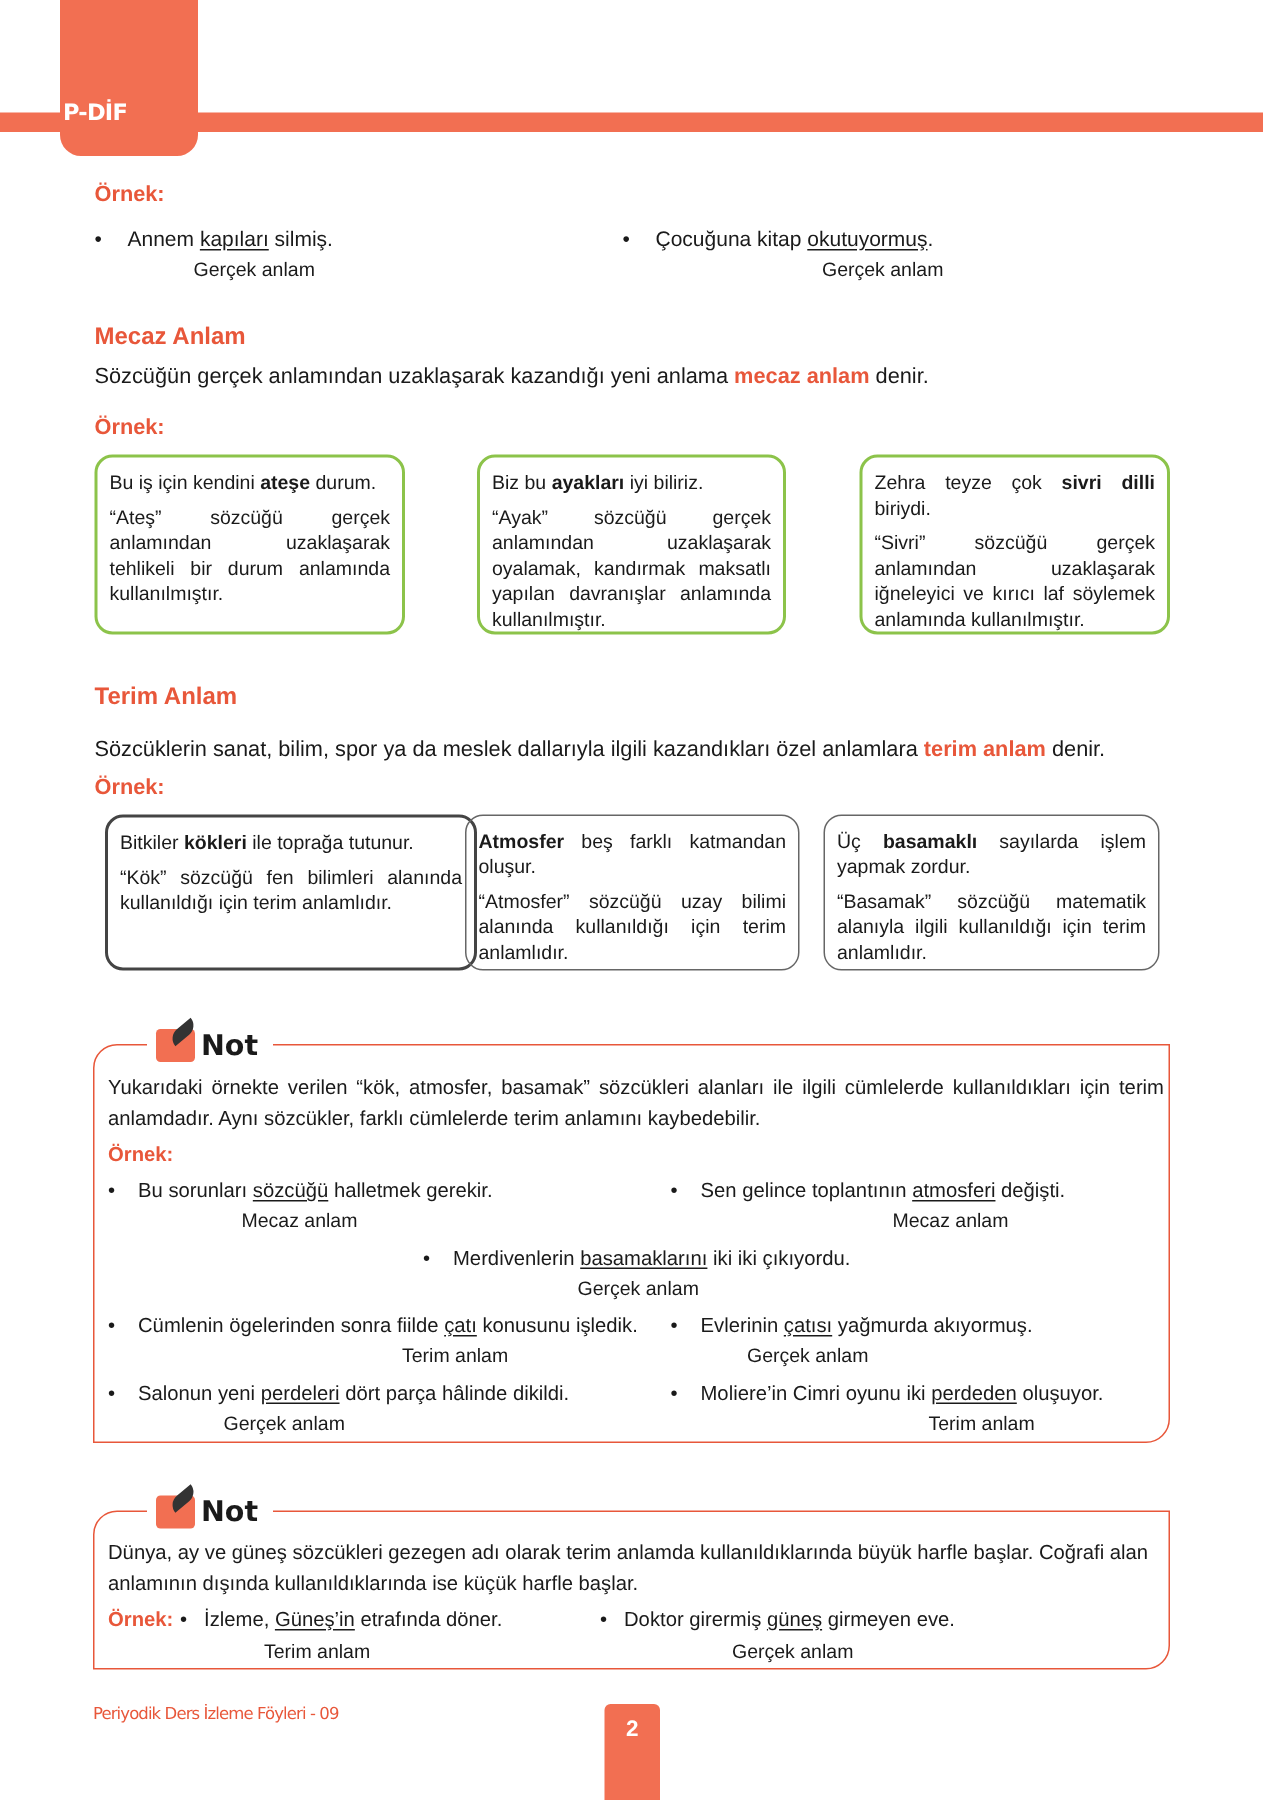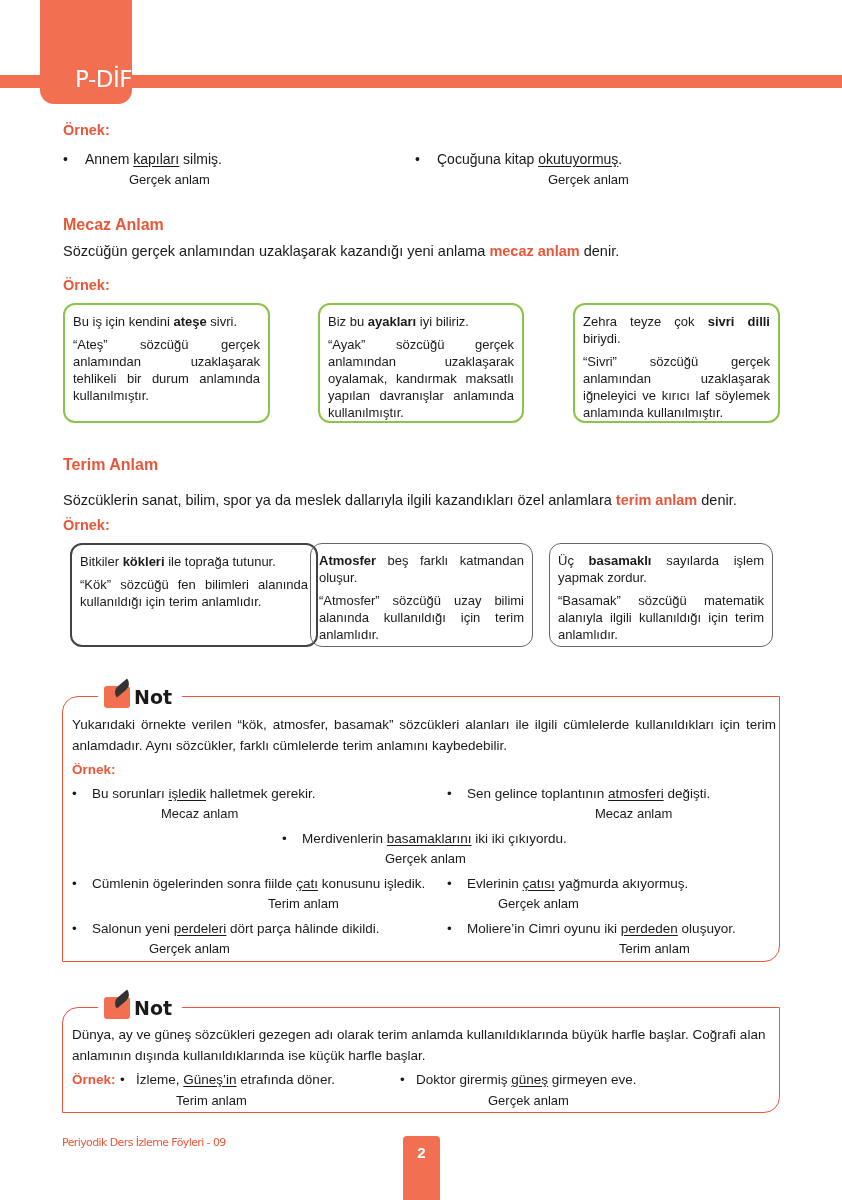--- a/index.html
+++ b/index.html
@@ -1,22 +1,22 @@
 <!DOCTYPE html>
 <html><head>
 <meta charset="utf-8">
 <style>
   * { box-sizing: border-box; margin: 0; padding: 0; }
   body { width: 842px; height: 1200px; background: #ffffff; position: relative; overflow: hidden;
          font-family: "Liberation Sans", sans-serif; color: #1a1a1a; }
   .abs { position: absolute; }
   .orange { color: #e8573a; }
   .topbar { left: 0; top: 75px; width: 842px; height: 13px; background: #f26f52; }
-  .logo-text { left: 40px; top: 66px; width: 92px; text-align: right; font-family: "DejaVu Sans", sans-serif;
-               font-weight: normal; font-size: 23px; color: #fff; letter-spacing: -0.5px; padding-left: 2px; }
+  .logo-text { left: 40px; top: 66px; width: 92px; text-align: left; font-family: "DejaVu Sans", sans-serif;
+               font-weight: bold; font-size: 15px; color: #fff; letter-spacing: -0.5px; padding-left: 2px; }
   .logo-bg { left: 40px; top: 0; width: 92px; height: 104px; background: #f26f52; border-radius: 0 0 14px 14px; }
   .label { font-size: 14.5px; font-weight: bold; color: #e8573a; }
   .heading { font-size: 16px; font-weight: bold; color: #e8573a; }
   .para { font-size: 14.5px; }
   .bullet-line { font-size: 14px; }
   .bullet-line .dot { display: inline-block; width: 22px; }
   .sub { font-size: 13px; }
   u { text-decoration: underline; text-underline-offset: 2px; }
   .box { border-radius: 12px; padding: 8px 8px; font-size: 13px; line-height: 17px; text-align: justify; }
   .box p { margin-bottom: 6px; }
@@ -48,21 +48,21 @@
 </div>
 <div class="abs sub" style="left:548px;top:172px;">Gerçek anlam</div>
 
 <div class="abs heading" style="left:63px;top:216px;">Mecaz Anlam</div>
 <div class="abs para" style="left:63px;top:243px;">
   <span>Sözcüğün gerçek anlamından uzaklaşarak kazandığı yeni anlama </span><b class="orange">mecaz anlam</b><span> denir.</span>
 </div>
 <div class="abs label" style="left:63px;top:277px;">Örnek:</div>
 
 <div class="abs box green" style="left:63px;top:303px;width:207px;height:120px;">
-  <p><span>Bu iş için kendini </span><b>ateşe</b><span> sivri.</span></p>
+  <p><span>Bu iş için kendini </span><b>ateşe</b><span> durum.</span></p>
   <p>“Ateş” sözcüğü gerçek anlamından uzaklaşarak tehlikeli bir durum anlamında kullanılmıştır.</p>
 </div>
 <div class="abs box green" style="left:318px;top:303px;width:206px;height:120px;">
   <p><span>Biz bu </span><b>ayakları</b><span> iyi biliriz.</span></p>
   <p>“Ayak” sözcüğü gerçek anlamından uzaklaşarak oyalamak, kandırmak maksatlı yapılan davranışlar anlamında kullanılmıştır.</p>
 </div>
 <div class="abs box green" style="left:573px;top:303px;width:207px;height:120px;">
   <p><span>Zehra teyze çok </span><b>sivri dilli</b><span> biriydi.</span></p>
   <p>“Sivri” sözcüğü gerçek anlamından uzaklaşarak iğneleyici ve kırıcı laf söylemek anlamında kullanılmıştır.</p>
 </div>
@@ -90,21 +90,21 @@
 <div class="abs" style="left:98px;top:680px;display:flex;align-items:flex-end;background:#fff;padding:0 4px;">
   <div style="position:relative;width:30px;height:28px;">
     <div class="abs note-icon" style="left:2px;top:6px;"></div>
     <div class="abs quill" style="left:10px;top:4px;"></div>
   </div>
   <span class="note-title">Not</span>
 </div>
 <div class="abs para" style="left:72px;top:714px;width:704px;font-size:13.5px;line-height:21px;text-align:justify;">Yukarıdaki örnekte verilen “kök, atmosfer, basamak” sözcükleri alanları ile ilgili cümlelerde kullanıldıkları için terim anlamdadır. Aynı sözcükler, farklı cümlelerde terim anlamını kaybedebilir.</div>
 <div class="abs label" style="left:72px;top:762px;font-size:13.5px;">Örnek:</div>
 
-<div class="abs bullet-line" style="left:72px;top:786px;font-size:13.5px;"><span class="dot" style="width:20px;">•</span><span>Bu sorunları </span><u>işledik</u><span> halletmek gerekir.</span></div>
+<div class="abs bullet-line" style="left:72px;top:786px;font-size:13.5px;"><span class="dot" style="width:20px;">•</span><span>Bu sorunları </span><u>sözcüğü</u><span> halletmek gerekir.</span></div>
 <div class="abs sub" style="left:161px;top:806px;">Mecaz anlam</div>
 <div class="abs bullet-line" style="left:447px;top:786px;font-size:13.5px;"><span class="dot" style="width:20px;">•</span><span>Sen gelince toplantının </span><u>atmosferi</u><span> değişti.</span></div>
 <div class="abs sub" style="left:595px;top:806px;">Mecaz anlam</div>
 
 <div class="abs bullet-line" style="left:282px;top:831px;font-size:13.5px;"><span class="dot" style="width:20px;">•</span><span>Merdivenlerin </span><u>basamaklarını</u><span> iki iki çıkıyordu.</span></div>
 <div class="abs sub" style="left:385px;top:851px;">Gerçek anlam</div>
 
 <div class="abs bullet-line" style="left:72px;top:876px;font-size:13.5px;"><span class="dot" style="width:20px;">•</span><span>Cümlenin ögelerinden sonra fiilde </span><u>çatı</u><span> konusunu işledik.</span></div>
 <div class="abs sub" style="left:268px;top:896px;">Terim anlam</div>
 <div class="abs bullet-line" style="left:447px;top:876px;font-size:13.5px;"><span class="dot" style="width:20px;">•</span><span>Evlerinin </span><u>çatısı</u><span> yağmurda akıyormuş.</span></div>

